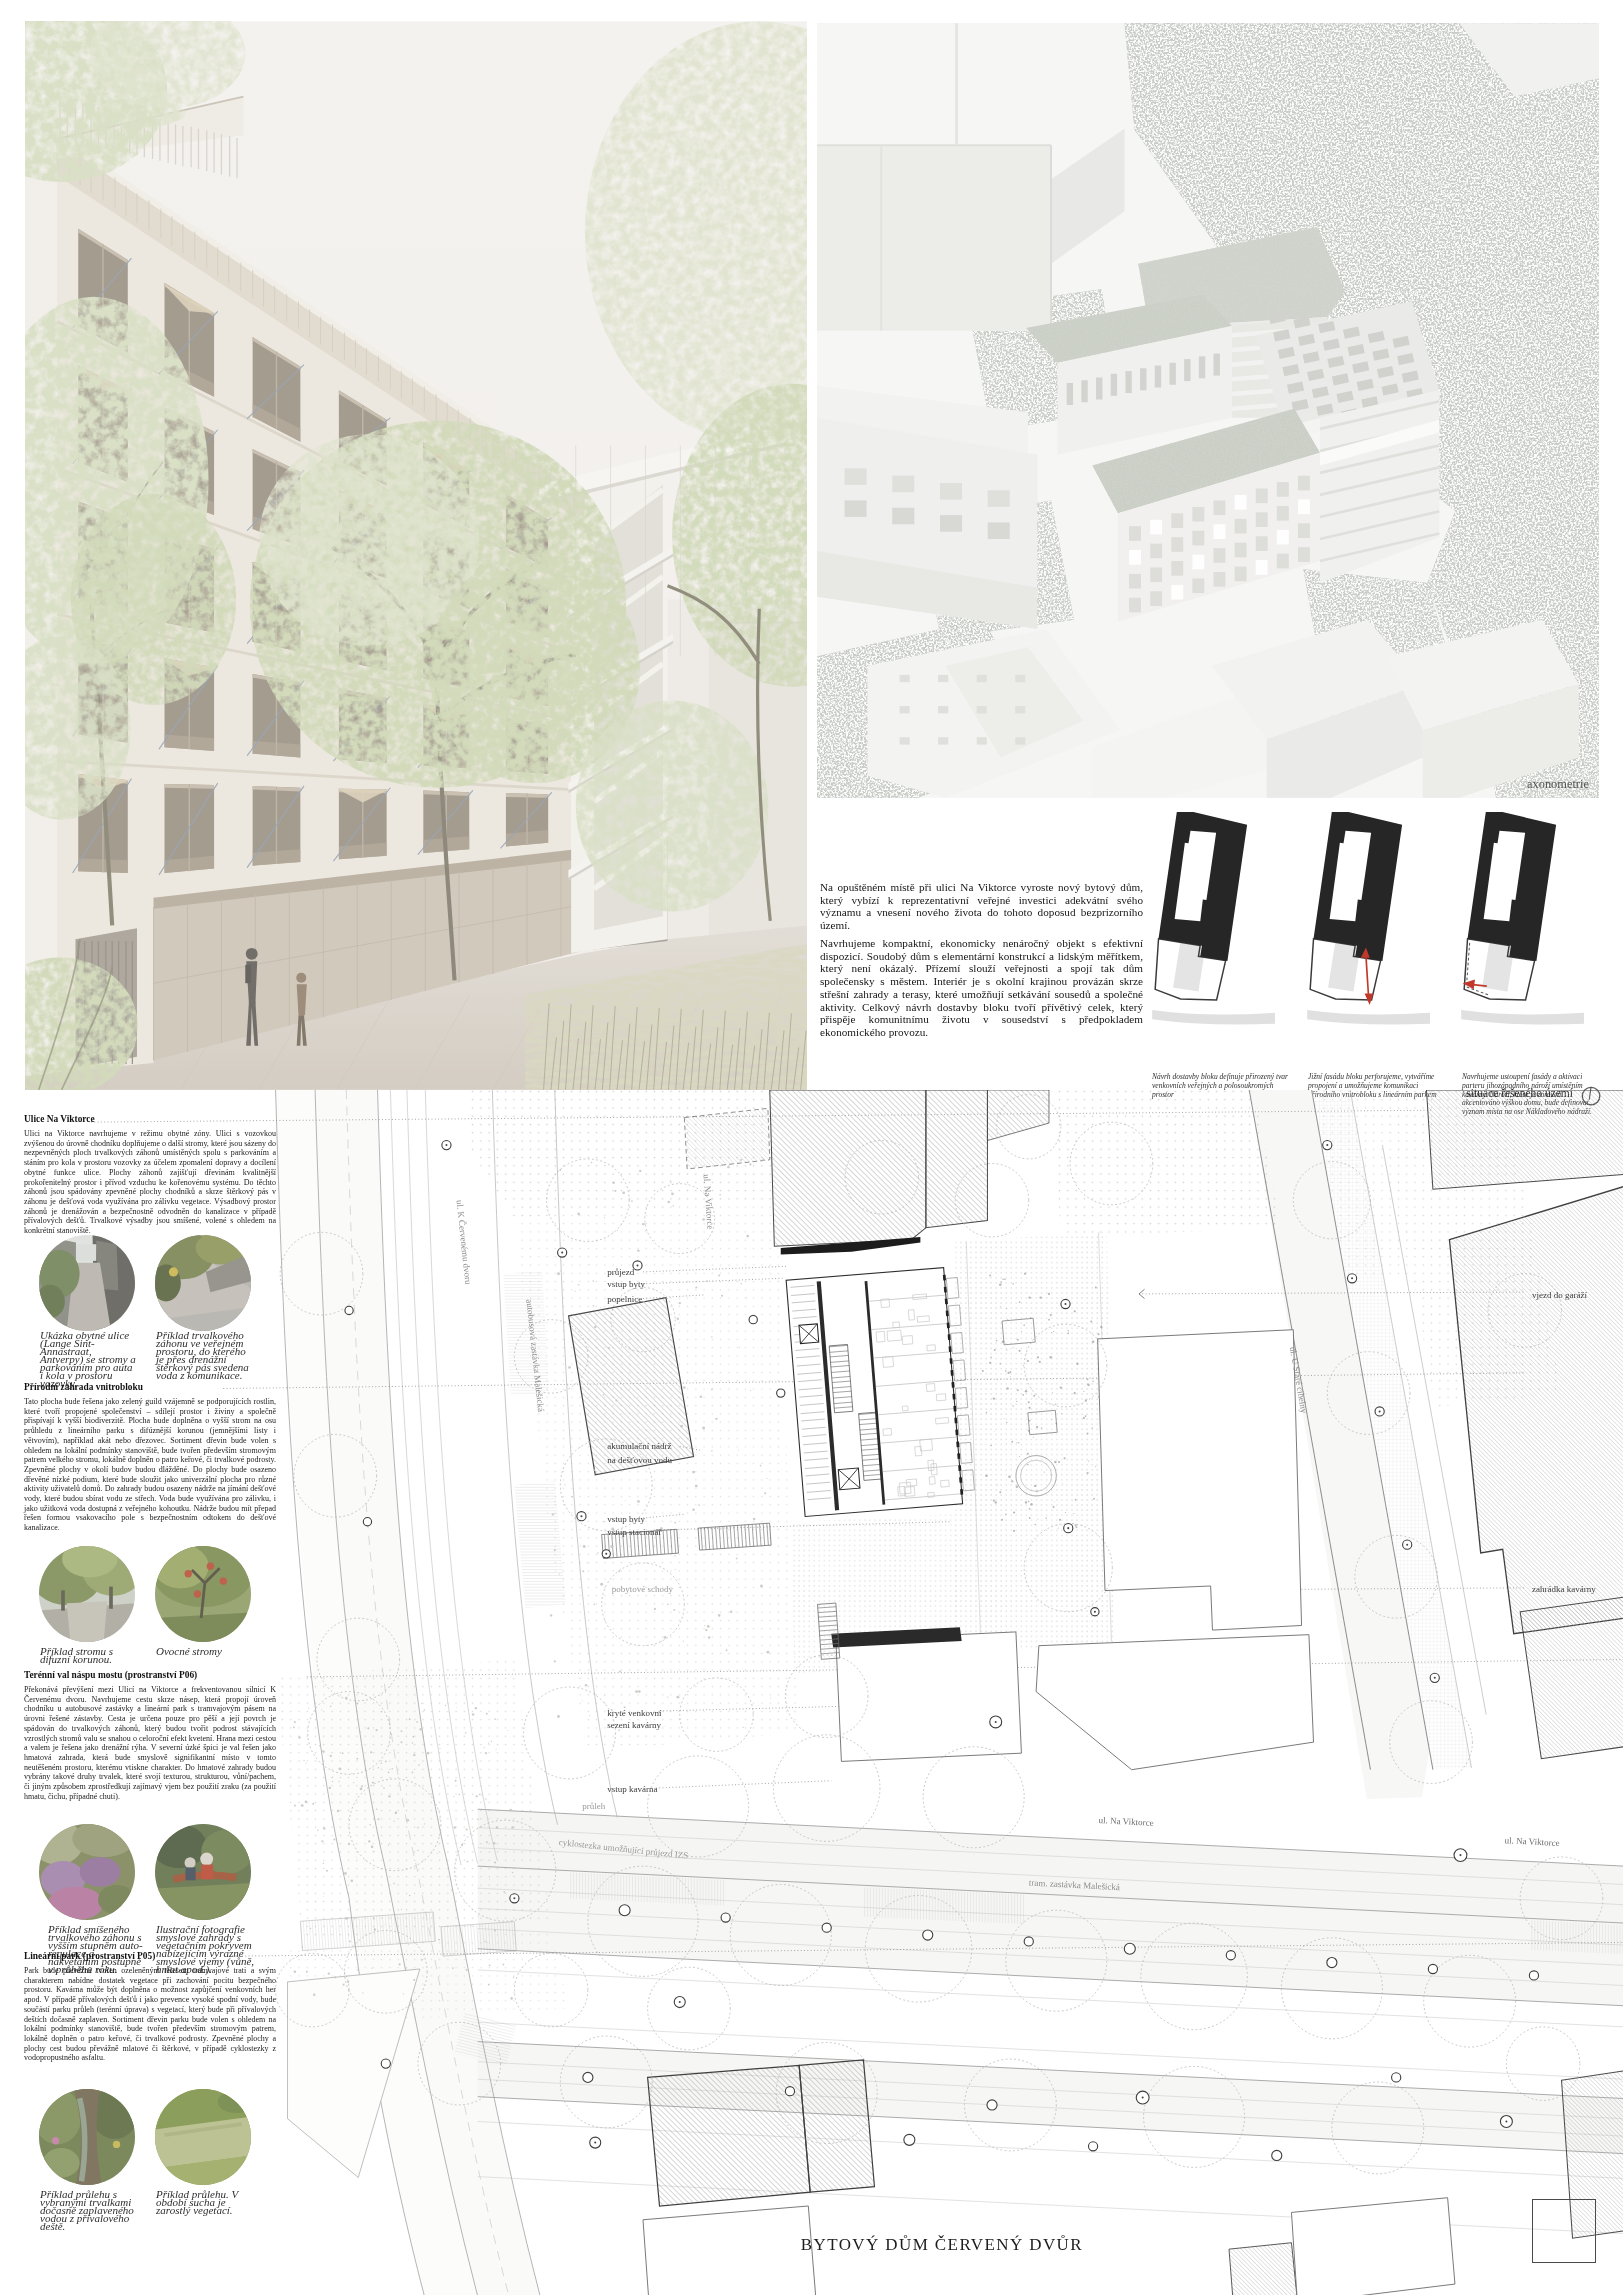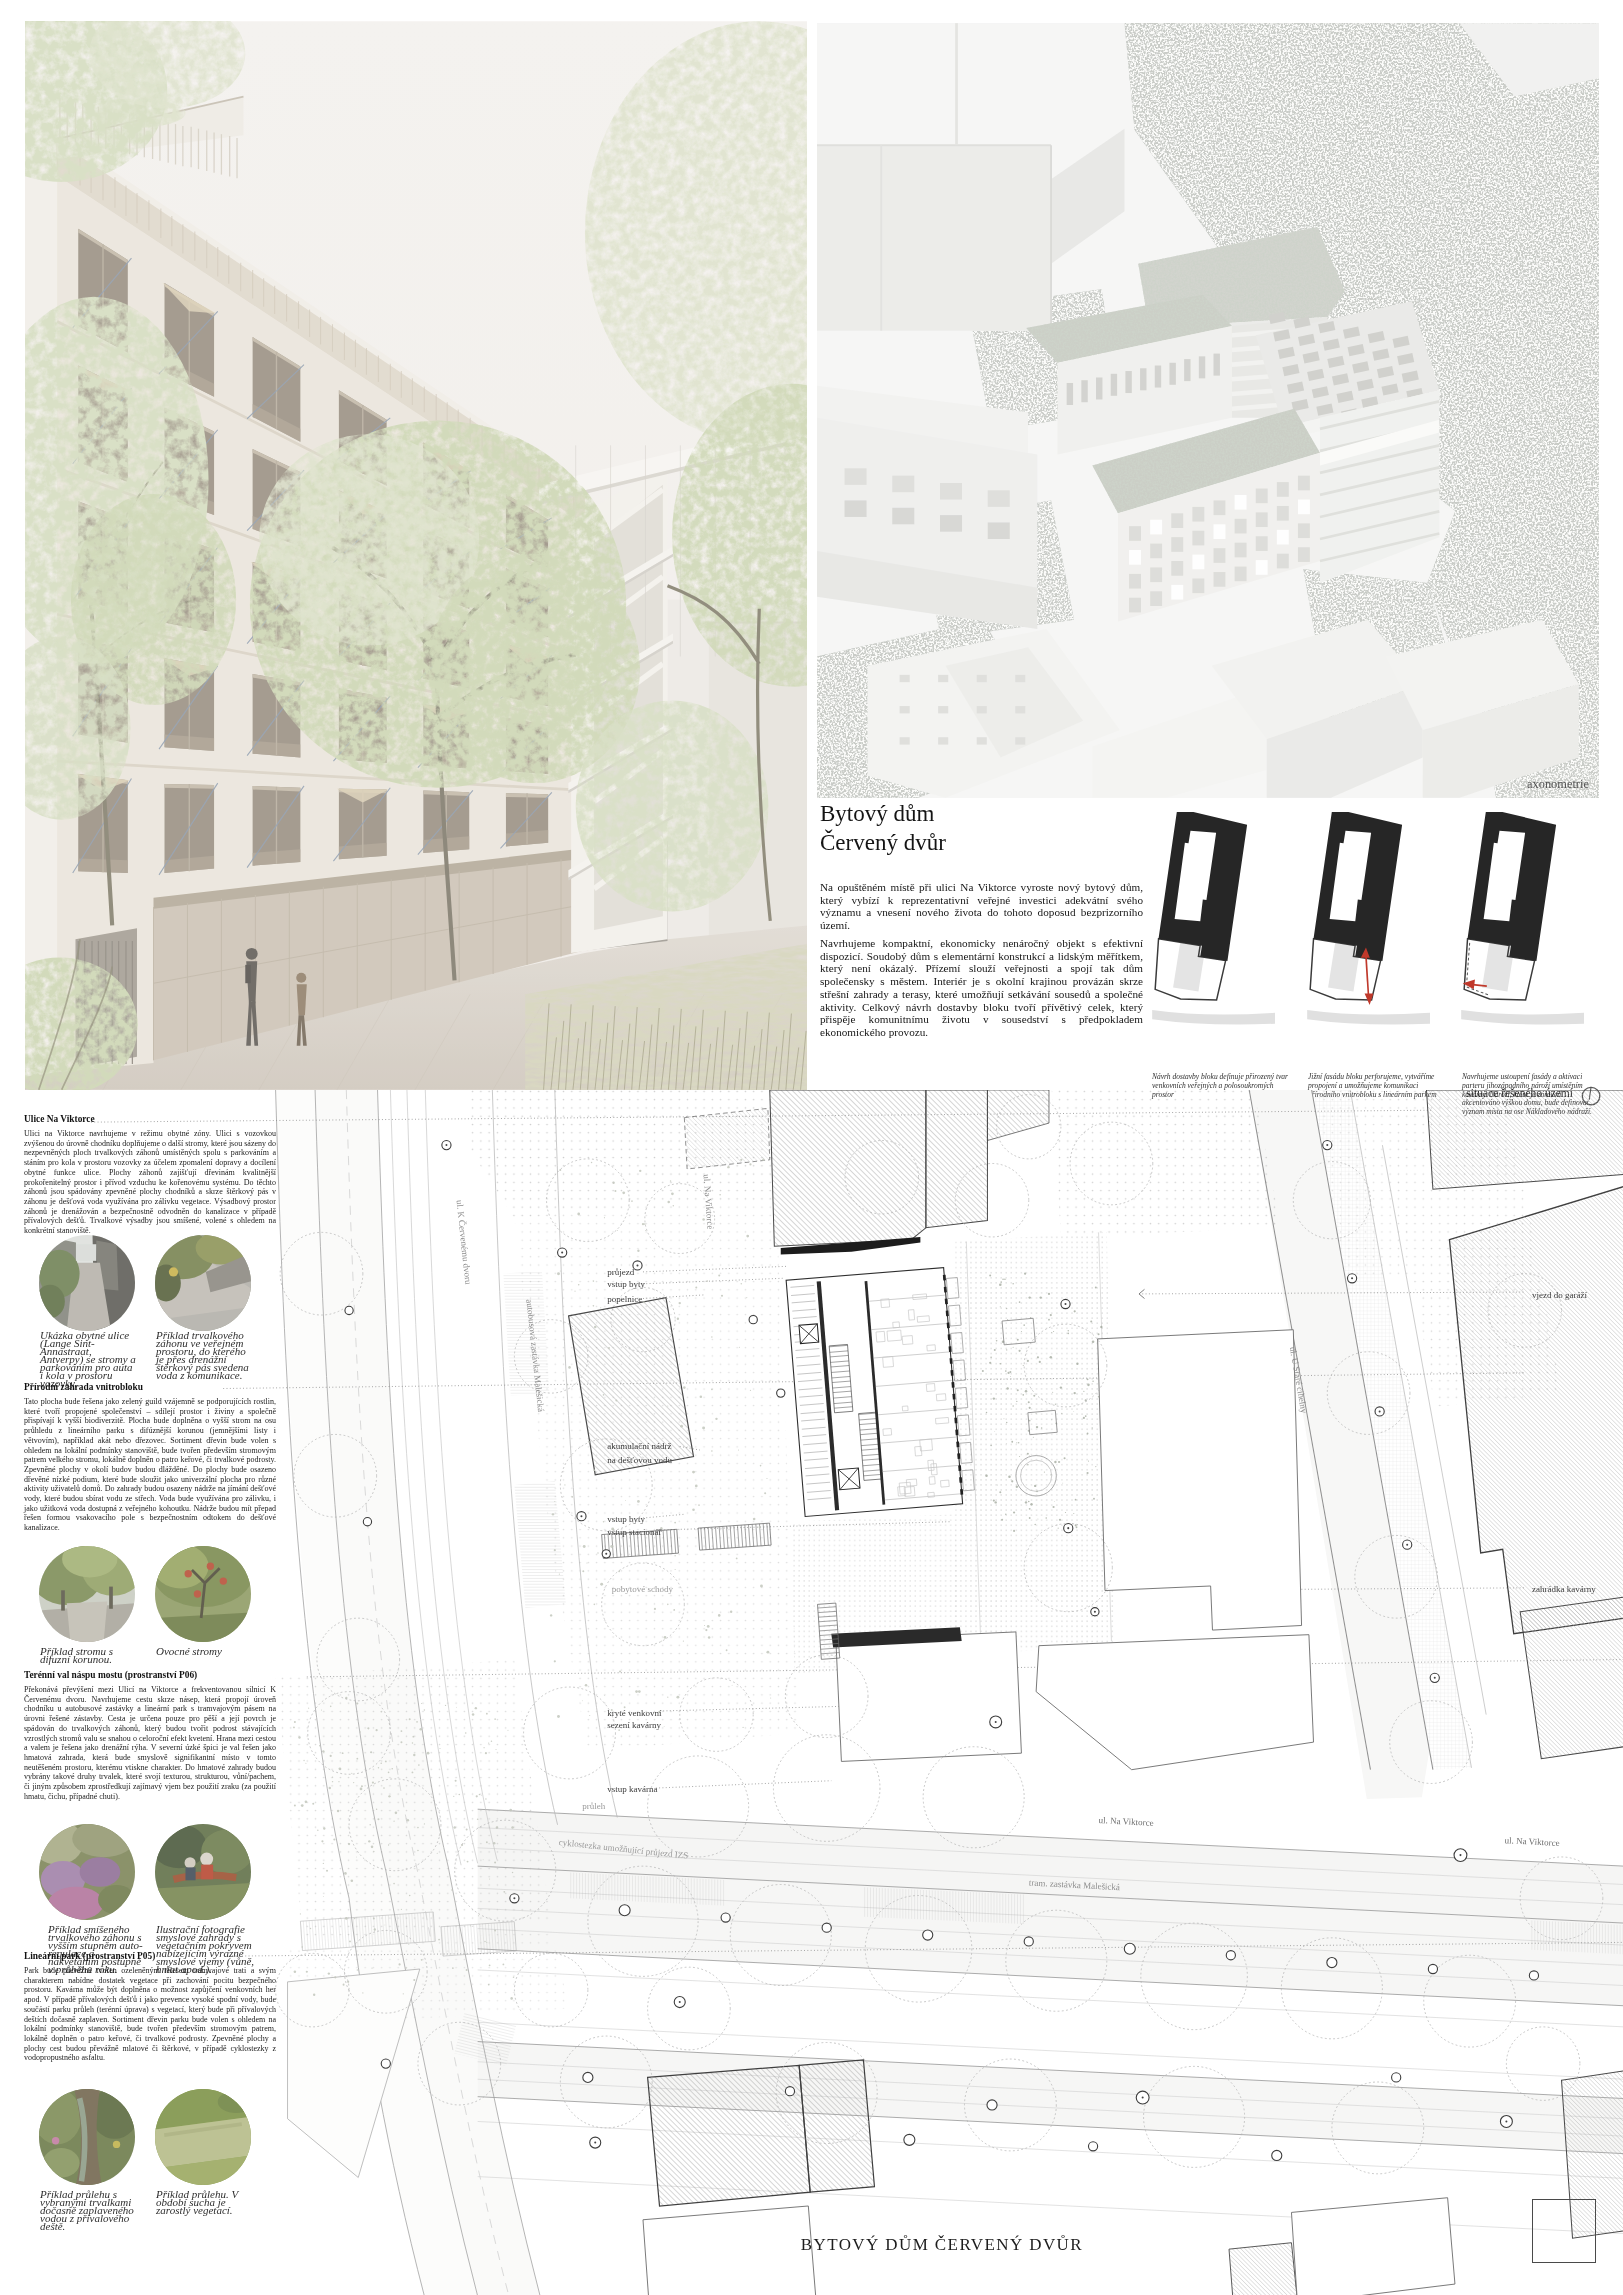--- a/index.html
+++ b/index.html
@@ -631,21 +631,20 @@
 <polygon points="300,788 470,730 540,800 380,844 300,844" fill="#f4f4f2"></polygon>
 <polygon points="430,700 600,650 660,720 490,780" fill="#f2f2ef"></polygon>
 <polygon points="490,780 660,720 660,800 560,844 490,844" fill="#e9e9e6"></polygon>
 <polygon points="620,690 790,650 830,720 660,770" fill="#f3f3f1"></polygon>
 <polygon points="660,770 830,720 830,800 700,844 660,844" fill="#ebebe8"></polygon>
 <polygon points="700,0 852,0 852,60 760,80" fill="#f1f1ef"></polygon>
 <text x="841" y="833" text-anchor="end" font-size="13.5" fill="#3a3a3a" font-family="Liberation Serif,serif">axonometrie</text>
 <rect width="852" height="844" fill="#f8f8f7" opacity="0.12"></rect>
 </svg>
 
-<div class="abs" style="left:820px;top:800px;width:331px;font-size:23px;line-height:28.5px;color:#141414">Bytový dům<br>Červený dvůr</div>
 
 <div class="abs rbody" style="left:820px;top:862px;width:323px">Na opuštěném místě při ulici Na Viktorce vyroste nový bytový dům, který vybízí k reprezentativní veřejné investici adekvátní svého významu a vnesení nového života do tohoto doposud bezprizorního území.</div>
 
 <div class="abs rbody" style="left:820px;top:918px;width:323px">Navrhujeme kompaktní, ekonomicky nenáročný objekt s efektivní dispozicí. Soudobý dům s elementární konstrukcí a lidským měřítkem, který není okázalý. Přízemí slouží veřejnosti a spojí tak dům společensky s městem. Interiér je s okolní krajinou provázán skrze střešní zahrady a terasy, které umožňují setkávání sousedů a společné aktivity. Celkový návrh dostavby bloku tvoří přívětivý celek, který přispěje komunitnímu životu v sousedství s předpokladem ekonomického provozu.</div>
 
 <svg class="abs" style="left:1150px;top:812px" width="129" height="220" viewBox="0 0 140 240">
 <g transform="rotate(9 60 110)">
 <rect x="38" y="138" width="28" height="58" fill="#e4e4e4"></rect>
 <path d="M14,146 L60,146 L60,158 L90,158 L87,202 L48,207 L19,201 Z" fill="none" stroke="#3a3a3a" stroke-width="1.6"></path>
 <path d="M12,2 L90,8 L92,158 L62,158 L62,146 L14,146 Z M30,24 L30,38 L26,38 L28,122 L56,120 L55,96 L59,96 L58,22 Z" fill="#262626" fill-rule="evenodd"></path>

